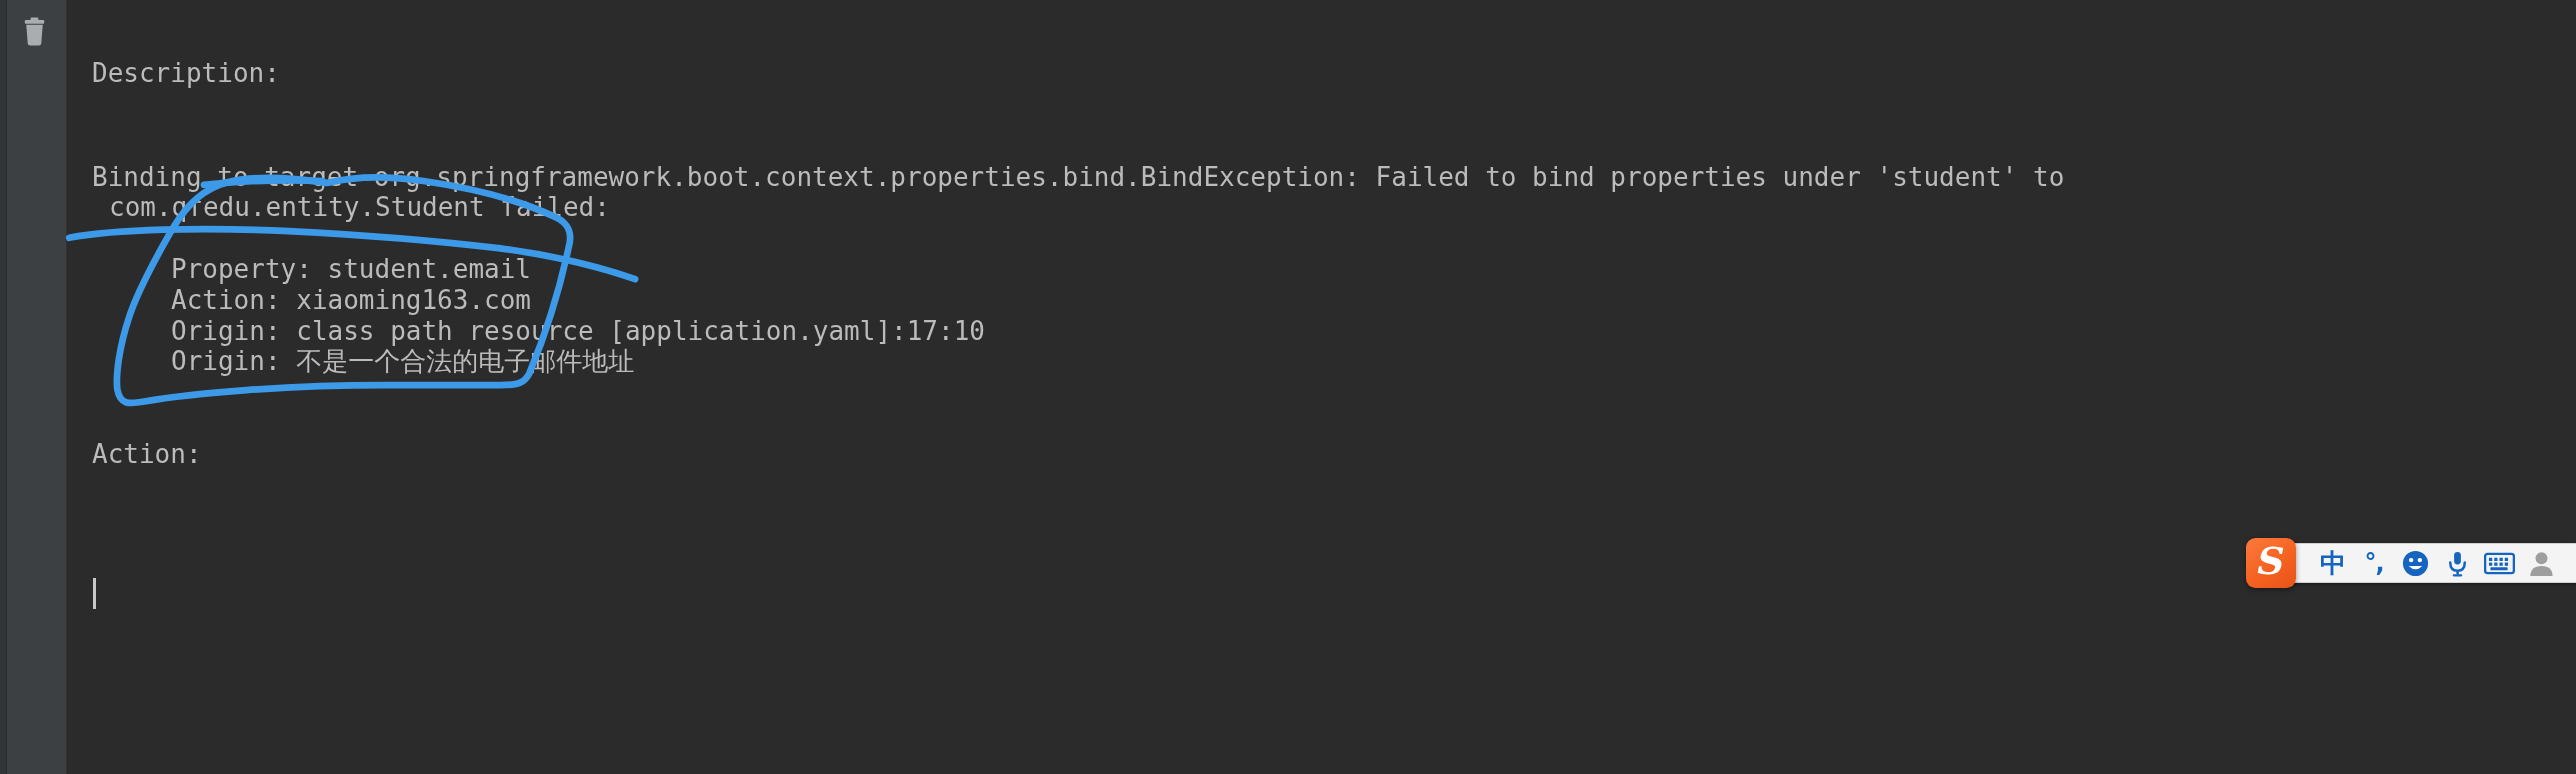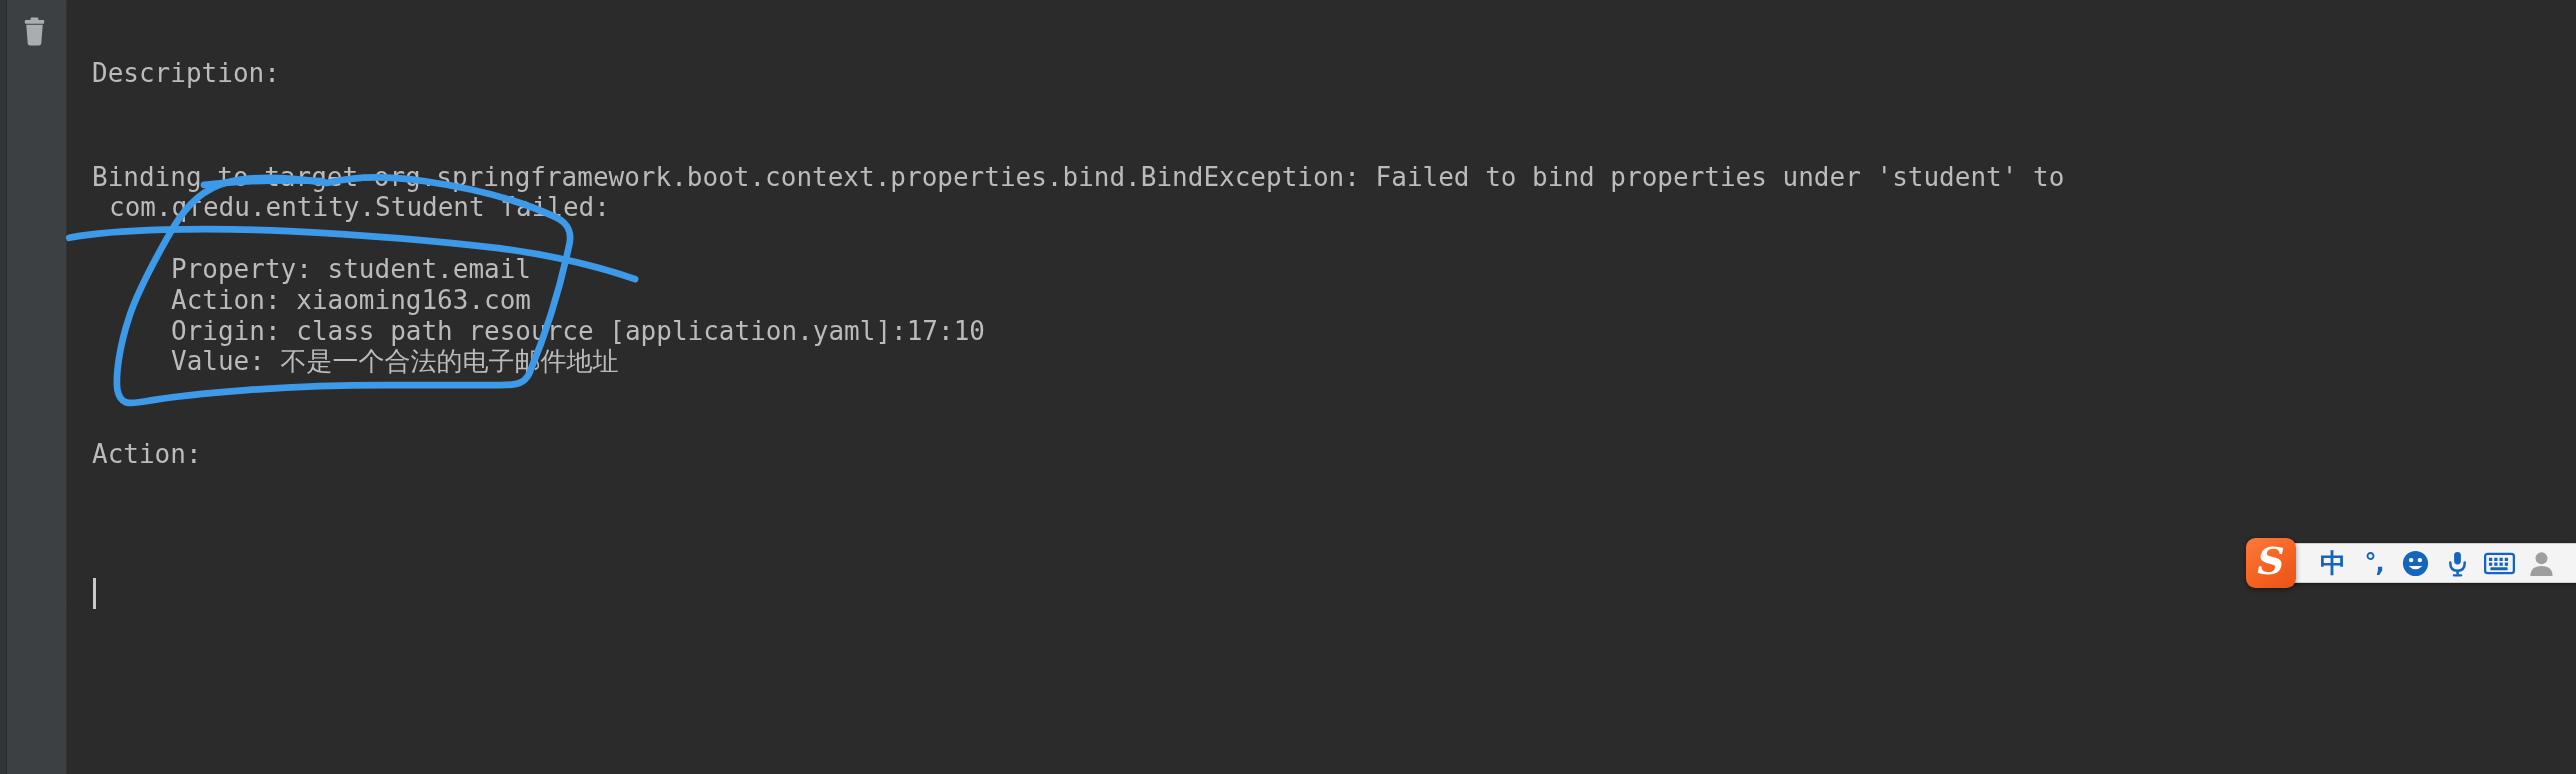--- a/index.html
+++ b/index.html
@@ -163,21 +163,21 @@
 <div id="console">
 
   <div class="code-line indent-1" style="top:58px">Description:</div>
   <div class="code-line indent-1" style="top:89px"></div>
   <div class="code-line indent-1" style="top:162px">Binding to target org.springframework.boot.context.properties.bind.BindException: Failed to bind properties under 'student' to</div>
   <div class="code-line indent-2" style="top:192px">com.qfedu.entity.Student failed:</div>
   <div class="code-line indent-1" style="top:223px"></div>
   <div class="code-line indent-3" style="top:254px">Property: student.email</div>
   <div class="code-line indent-3" style="top:285px">Action: xiaoming163.com</div>
   <div class="code-line indent-3" style="top:316px">Origin: class path resource [application.yaml]:17:10</div>
-  <div class="code-line indent-3" style="top:346px">Value: 不是一个合法的电子邮件地址</div>
+  <div class="code-line indent-3" style="top:346px">Origin: 不是一个合法的电子邮件地址</div>
   <div class="code-line indent-1" style="top:377px"></div>
   <div class="code-line indent-1" style="top:439px">Action:</div>
   <div class="code-line indent-1" style="top:470px"></div>
 
   <div id="caret"></div>
 </div>
 
 <svg id="annotation" viewBox="0 0 2677 805" preserveAspectRatio="none">
 
   <path id="ann-underline" d="M 72 247 C 120 238 210 236 300 240 C 400 245 470 252 520 258 C 580 266 620 276 660 290" fill="none" stroke="#3d9ae8" stroke-width="7" stroke-linecap="round" stroke-linejoin="round"></path>

